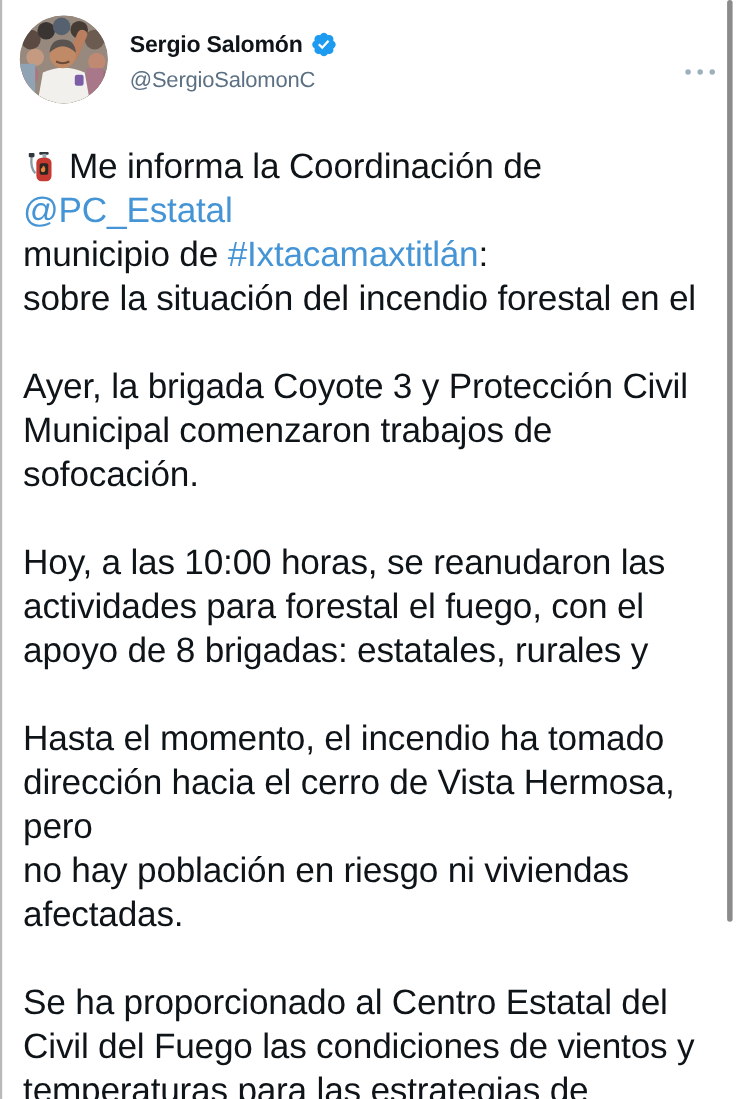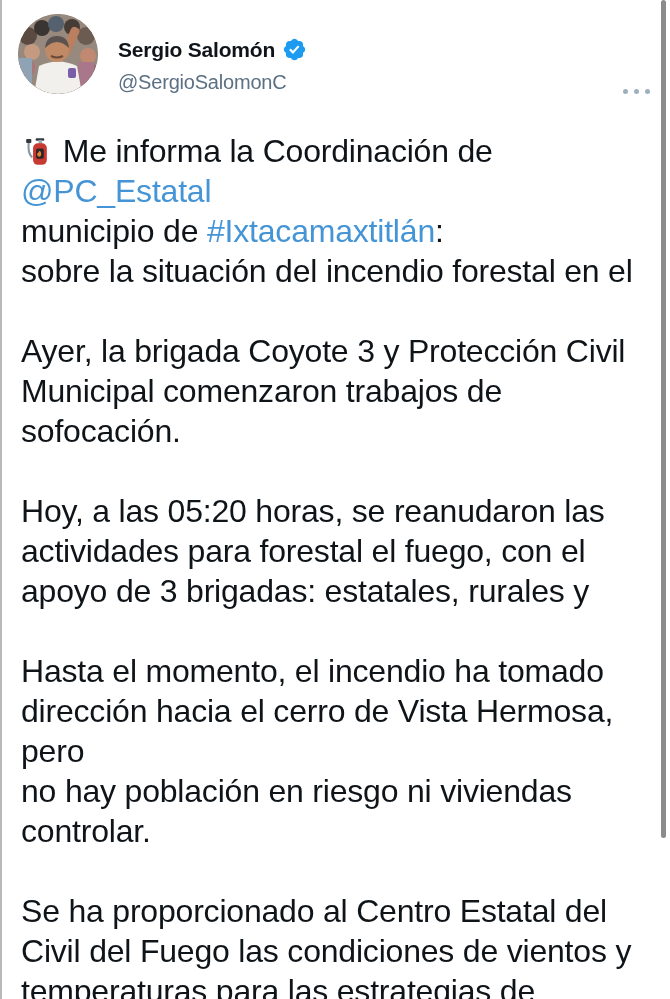--- a/index.html
+++ b/index.html
@@ -15,21 +15,21 @@
     --verified-blue: #1d9bf0;
   }
   .screen-edge-left {
     position: absolute; left: 0; top: 0;
     width: 2px; height: 100%;
     background: #b9b9b9;
   }
   
   .header {
     display: flex;
-    align-items: flex-end;
+    align-items: center;
     padding: 14px 20px 0 18px;
   }
   .avatar {
     width: 80px; height: 80px;
     border-radius: 50%;
     overflow: hidden;
     flex: 0 0 80px;
     background: #8d8478;
   }
   .avatar svg { display: block; }
@@ -159,29 +159,29 @@
             <path d="M22 17 q2 2.5 1.4 4.8 q-.5 2.2-2.3 2.2 q-2.2 0-2.4-2.4 q-.2-2.2 1.5-2.2 q-.6-1.3 1.8-2.4z" fill="#e8833a"></path>
           </svg></span><span class="tweet-text"> Me informa la Coordinación de </span><span class="tweet-link">@PC_Estatal</span></div>
       <div class="line"><span class="tweet-text">municipio de </span><span class="tweet-link">#Ixtacamaxtitlán</span><span class="tweet-text">:</span></div>
       <div class="line"><span class="tweet-text">sobre la situación del incendio forestal en el</span></div>
     </div>
     <div class="paragraph">
       <div class="line"><span class="tweet-text">Ayer, la brigada Coyote 3 y Protección Civil</span></div>
       <div class="line"><span class="tweet-text">Municipal comenzaron trabajos de sofocación.</span></div>
     </div>
     <div class="paragraph">
-      <div class="line"><span class="tweet-text">Hoy, a las 05:20 horas, se reanudaron las</span></div>
+      <div class="line"><span class="tweet-text">Hoy, a las 10:00 horas, se reanudaron las</span></div>
       <div class="line"><span class="tweet-text">actividades para forestal el fuego, con el</span></div>
-      <div class="line"><span class="tweet-text">apoyo de 3 brigadas: estatales, rurales y</span></div>
+      <div class="line"><span class="tweet-text">apoyo de 8 brigadas: estatales, rurales y</span></div>
     </div>
     <div class="paragraph">
       <div class="line"><span class="tweet-text">Hasta el momento, el incendio ha tomado</span></div>
       <div class="line"><span class="tweet-text">dirección hacia el cerro de Vista Hermosa, pero</span></div>
       <div class="line"><span class="tweet-text">no hay población en riesgo ni viviendas</span></div>
-      <div class="line"><span class="tweet-text">controlar.</span></div>
+      <div class="line"><span class="tweet-text">afectadas.</span></div>
     </div>
     <div class="paragraph">
       <div class="line"><span class="tweet-text">Se ha proporcionado al Centro Estatal del</span></div>
       <div class="line"><span class="tweet-text">Civil del Fuego las condiciones de vientos y</span></div>
       <div class="line"><span class="tweet-text">temperaturas para las estrategias de combate</span></div>
       <div class="line"><span class="tweet-text">al incendio.</span></div>
     </div>
   </div>
 
 <div class="scrollbar-thumb"></div>

